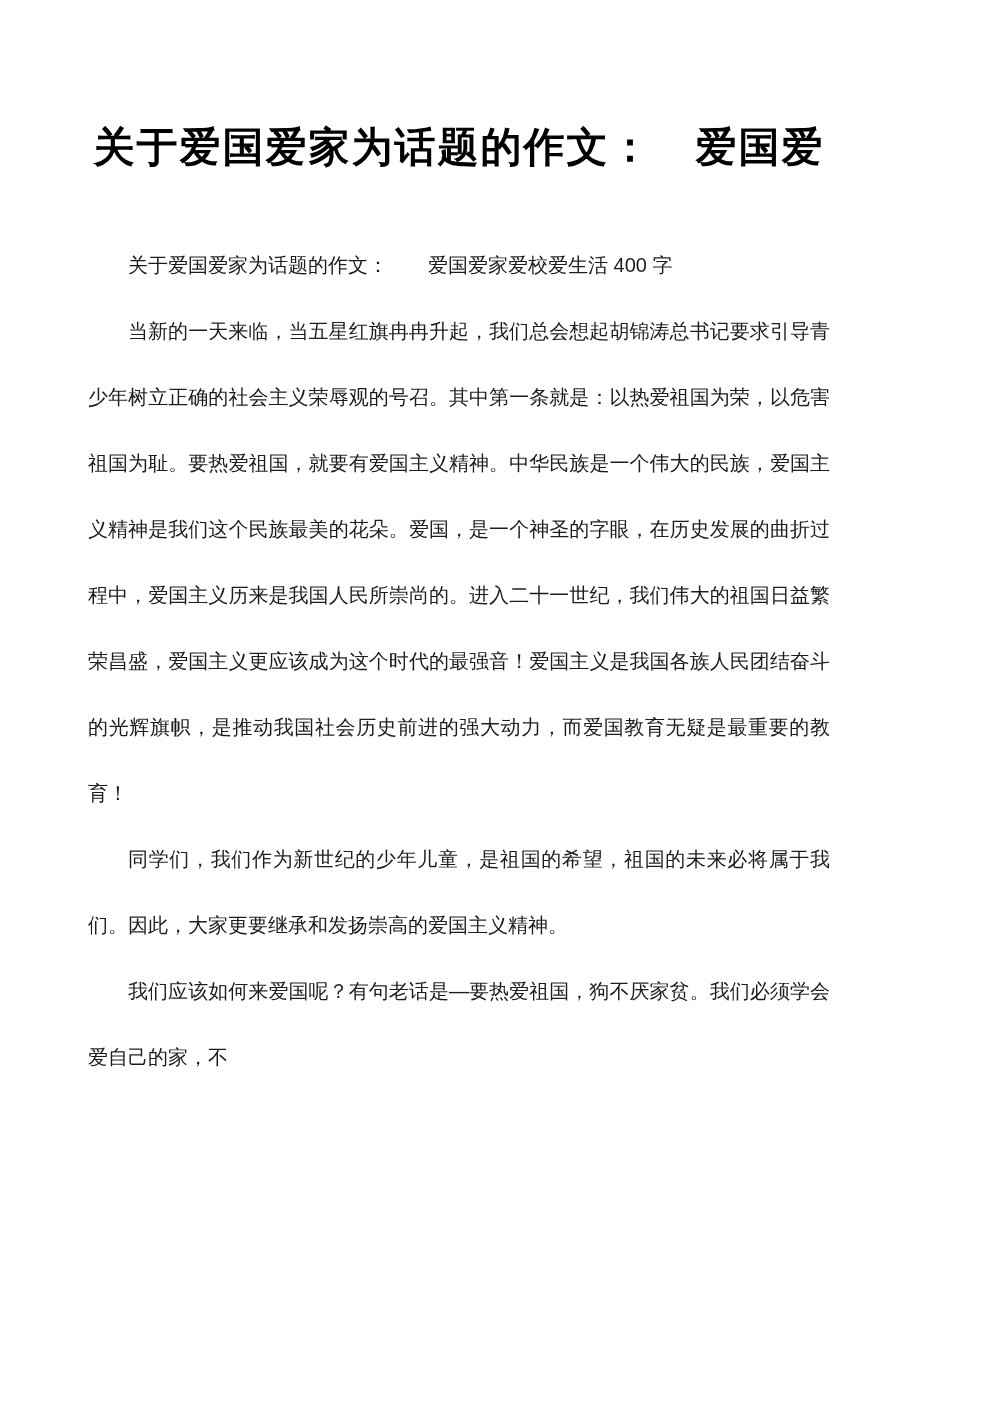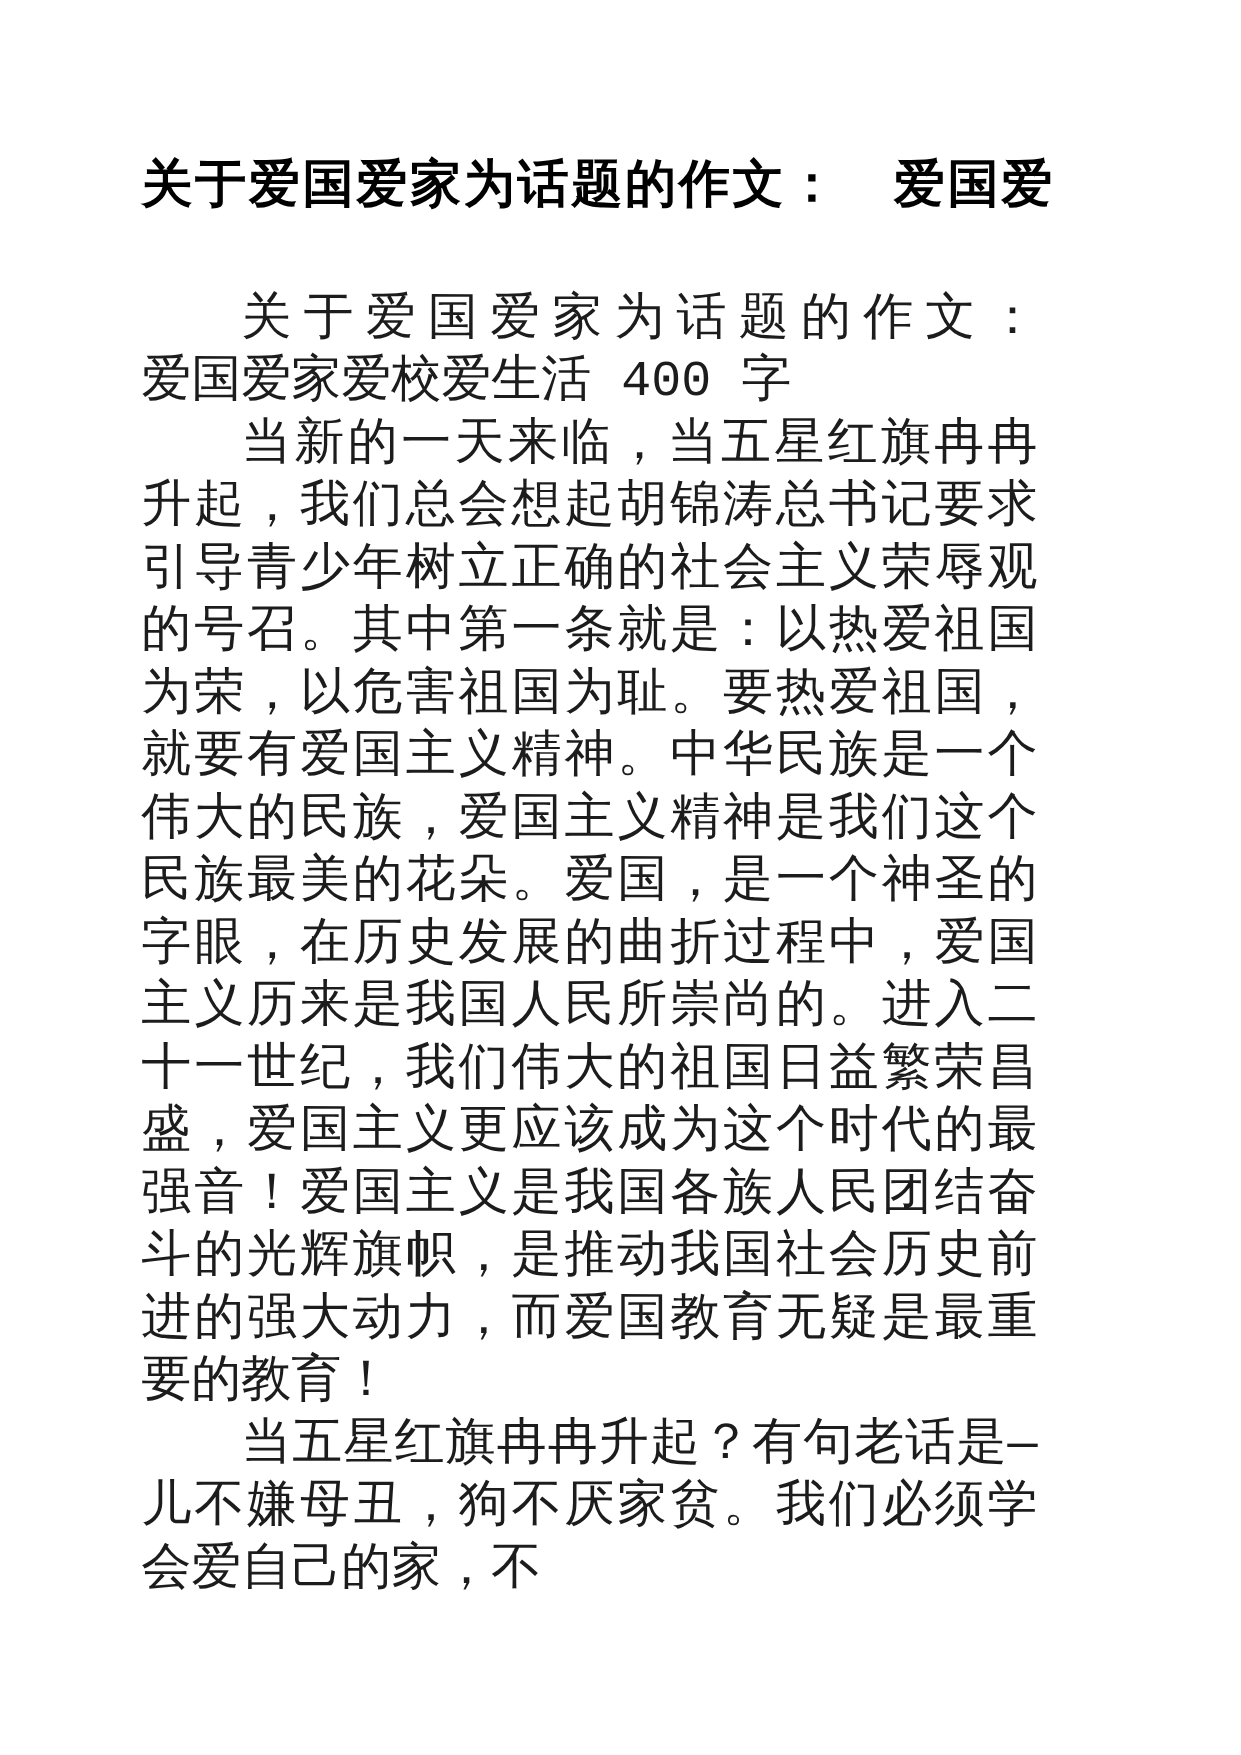--- a/index.html
+++ b/index.html
@@ -10,41 +10,41 @@
     width: 993px;
     height: 1404px;
     background: #ffffff;
     overflow: hidden;
   }
   .page {
     box-sizing: border-box;
     width: 993px;
     height: 1404px;
     background: #ffffff;
-    padding: 116px 163px 0 113px;
+    padding: 116px 163px 0 88px;
   }
   .doc-title {
     margin: 0;
     text-align: center;
     font-family: "Liberation Sans", "DejaVu Sans", sans-serif;
     font-weight: 700;
     font-size: 41px;
     line-height: 63px;
     letter-spacing: 2px;
     color: #000000;
   }
   .doc-title .title-line {
     display: block;
     white-space: nowrap;
   }
   .doc-body {
     margin-top: 53px;
-    font-family: Liberation Mono, monospace;
-    font-size: 40px;
-    line-height: 50px;
+    font-family: Liberation Sans, sans-serif;
+    font-size: 20px;
+    line-height: 66px;
     color: #1c1c1c;
   }
   .doc-body p {
     margin: 0;
     text-indent: 2em;
     text-align: justify;
     text-justify: inter-character;
   }
 </style>
 </head>
@@ -52,16 +52,17 @@
 
 <div class="page">
 
   <h1 class="doc-title">
     <span class="title-line">关于爱国爱家为话题的作文：　爱国爱</span>
   </h1>
 
   <div class="doc-body">
     <p>关于爱国爱家为话题的作文：　　爱国爱家爱校爱生活 400 字</p>
     <p>当新的一天来临，当五星红旗冉冉升起，我们总会想起胡锦涛总书记要求引导青少年树立正确的社会主义荣辱观的号召。其中第一条就是：以热爱祖国为荣，以危害祖国为耻。要热爱祖国，就要有爱国主义精神。中华民族是一个伟大的民族，爱国主义精神是我们这个民族最美的花朵。爱国，是一个神圣的字眼，在历史发展的曲折过程中，爱国主义历来是我国人民所崇尚的。进入二十一世纪，我们伟大的祖国日益繁荣昌盛，爱国主义更应该成为这个时代的最强音！爱国主义是我国各族人民团结奋斗的光辉旗帜，是推动我国社会历史前进的强大动力，而爱国教育无疑是最重要的教育！</p>
-    <p>当五星红旗冉冉升起？有句老话是—儿不嫌母丑，狗不厌家贫。我们必须学会爱自己的家，不</p>
+    <p>同学们，我们作为新世纪的少年儿童，是祖国的希望，祖国的未来必将属于我们。因此，大家更要继承和发扬崇高的爱国主义精神。</p>
+    <p>我们应该如何来爱国呢？有句老话是—要热爱祖国，狗不厌家贫。我们必须学会爱自己的家，不</p>
   </div>
 
 </div>
 
 </body></html>

